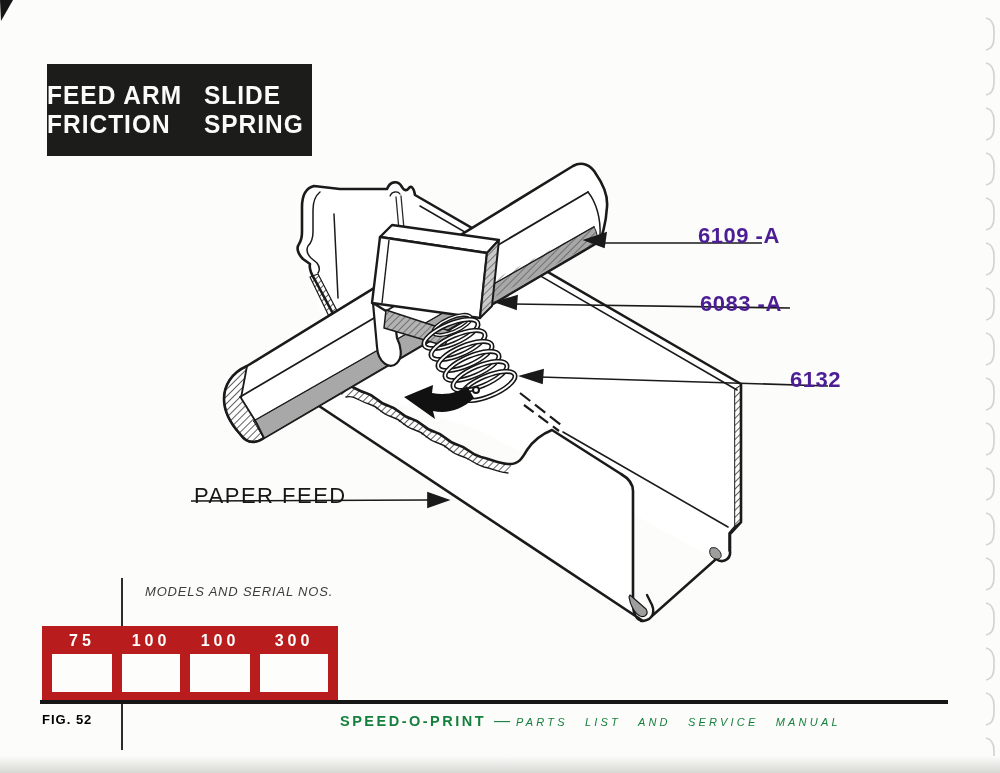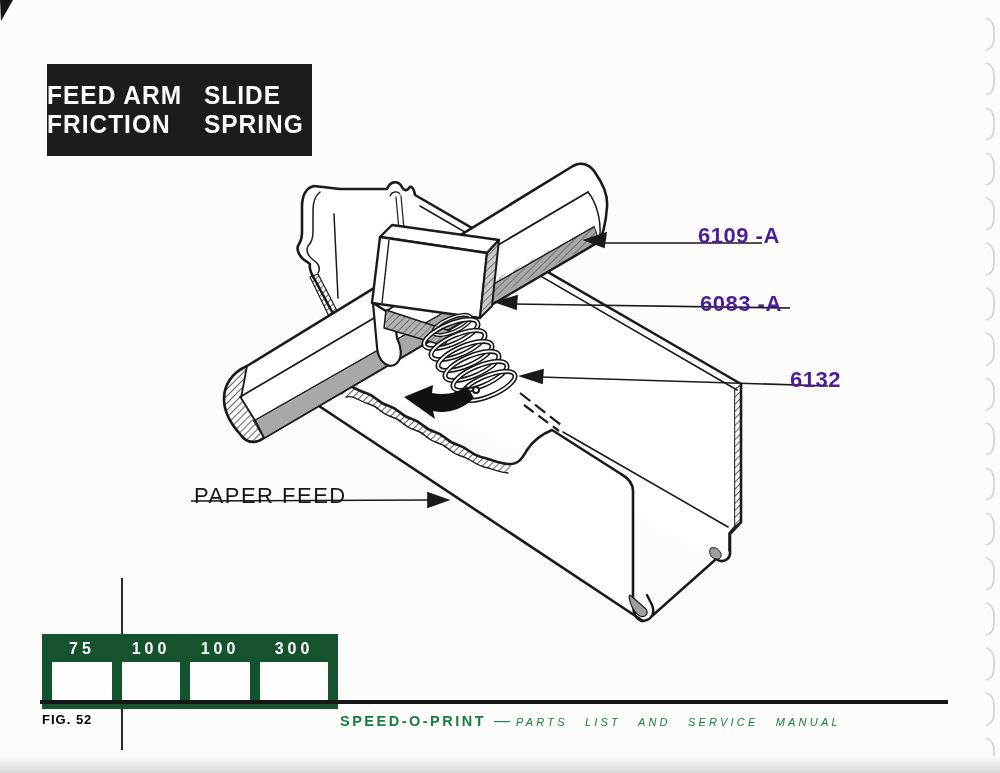--- a/index.html
+++ b/index.html
@@ -33,22 +33,22 @@
     font-weight:normal;font-size:22px;letter-spacing:1.5px;color:#161616;white-space:nowrap;
   }
   
   .usage-note{
     left:145px;top:584px;width:210px;
     font-style:italic;font-size:13px;letter-spacing:0.8px;line-height:16px;
     color:#3d3d3d;font-weight:500;white-space:nowrap;
   }
   
   .models-table{
-    left:42px;top:626px;width:296px;height:75px;background:#14532d;
-    box-sizing:border-box;padding:0 10px;margin-top:8px;
+    left:42px;top:626px;width:296px;height:75px;background:#b91c1c;
+    box-sizing:border-box;padding:0 10px;
   }
   .mt-row{display:grid;grid-template-columns:60px 58px 60px 68px;column-gap:10px;}
   .mt-head{height:28px;line-height:29px;}
   .mt-head span{
     color:#ffffff;font-weight:bold;font-size:16px;letter-spacing:4px;
     text-align:center;display:block;
   }
   .mt-cell{background:#fdfdfb;height:38px;}
   
   .fig-label{
@@ -222,20 +222,21 @@
   <div class="tline">FEED ARM FRICTION</div>
   <div class="tline">SLIDE SPRING</div>
 </div>
 
 <div class="abs part-label" style="left:698px;top:223px;">6109 -A</div>
 <div class="abs part-label" style="left:700px;top:291px;">6083 -A</div>
 <div class="abs part-label" style="left:790px;top:367px;">6132</div>
 <div class="abs paper-feed" style="left:194px;top:483px;">PAPER FEED</div>
 
 <div class="abs usage-note">
+  <div>MODELS AND SERIAL NOS.</div>
 </div>
 
 <div class="abs vline"></div>
 
 <div class="abs models-table">
   <div class="mt-row mt-head">
     <span>75</span>
     <span>100</span>
     <span>100</span>
     <span>300</span>

